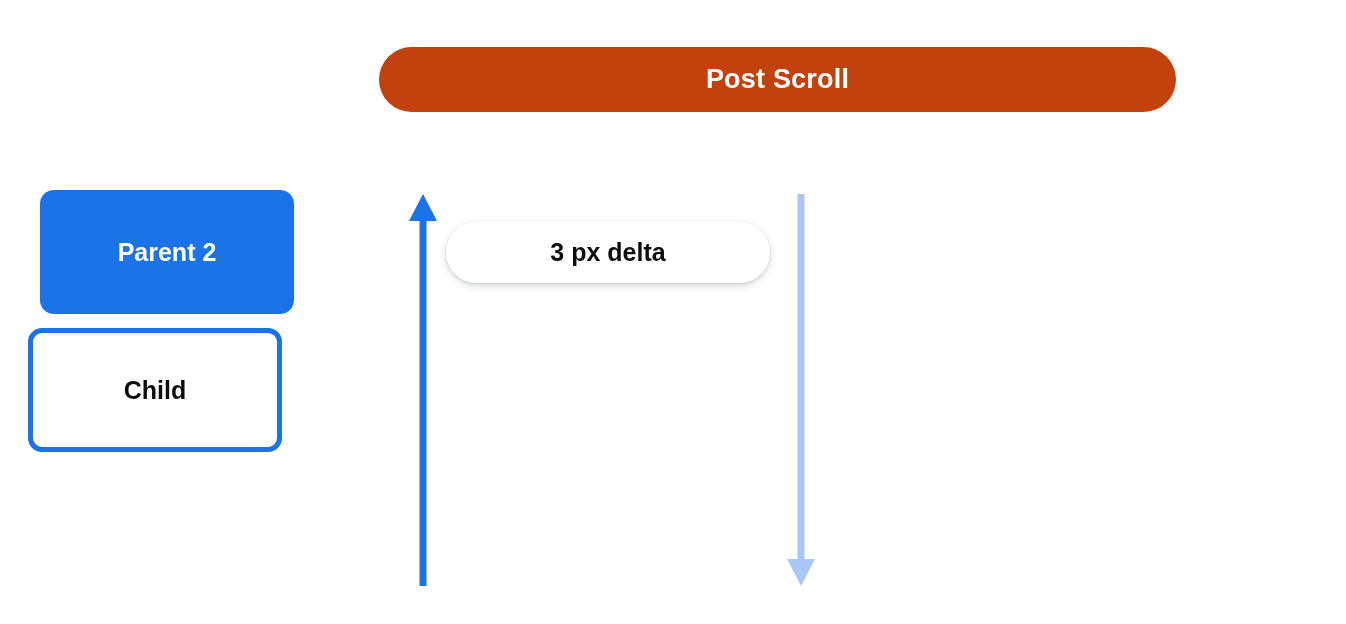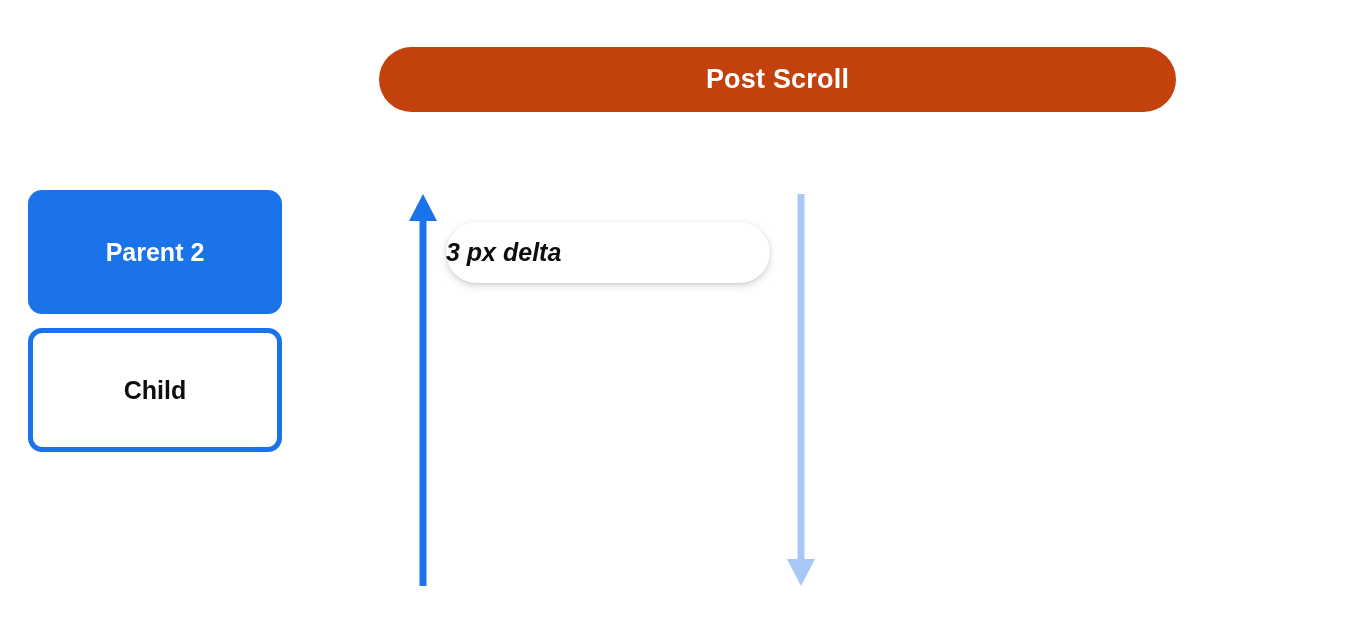--- a/index.html
+++ b/index.html
@@ -57,20 +57,21 @@
     align-items: center;
     justify-content: center;
     box-sizing: border-box;
     margin-bottom: 14px;
   }
   .stack-box:last-child {
     margin-bottom: 0;
   }
   .stack-box.filled {
     background: #1a73e8;
+    margin-left: 12px;
   }
   .stack-box.filled .label {
     color: #ffffff;
     font-size: 25px;
     font-weight: bold;
   }
   .stack-box.outlined {
     background: #ffffff;
     border: 5px solid #1a73e8;
   }
@@ -91,22 +92,22 @@
   .arrow-down {
     left: 784px;
     top: 194px;
   }
 
   
   .pill {
     position: absolute;
     display: flex;
     align-items: center;
+    justify-content: center;
     box-sizing: border-box;
-    font-style: italic;
   }
   .pill-delta {
     left: 446px;
     top: 222px;
     width: 324px;
     height: 61px;
     background: #ffffff;
     border-radius: 31px;
     box-shadow: 0 3px 9px rgba(60, 64, 67, 0.18),
                 0 1px 3px rgba(60, 64, 67, 0.14);

